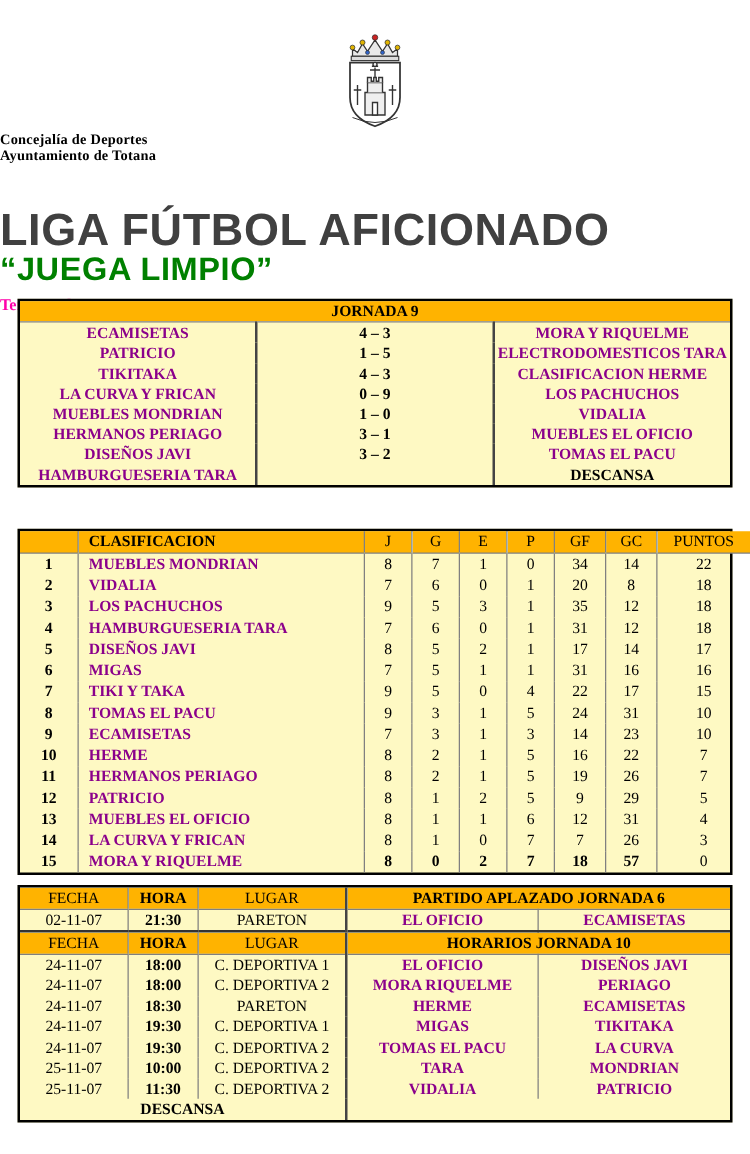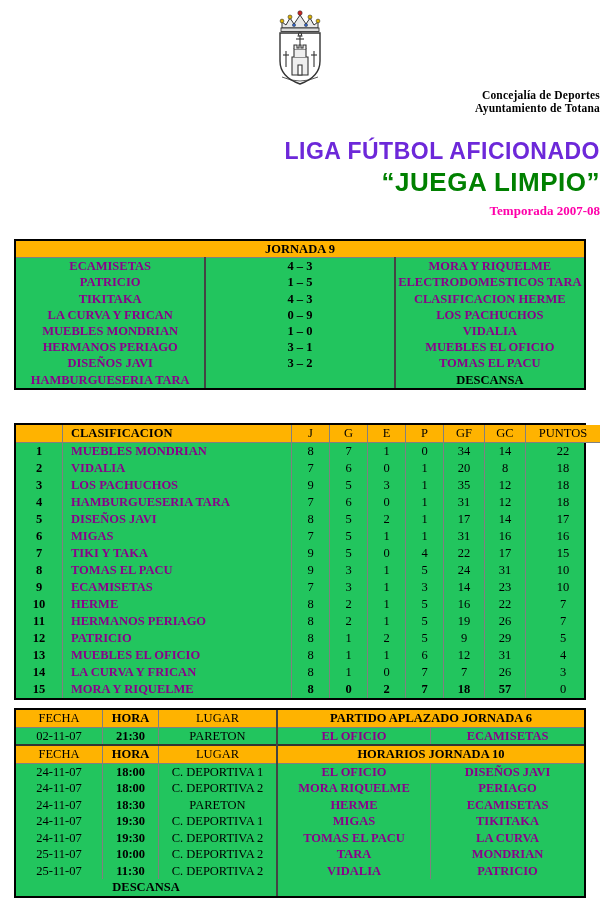--- a/index.html
+++ b/index.html
@@ -12,47 +12,47 @@
     width: 600px;
     height: 923px;
     position: relative;
     font-family: "Liberation Serif", serif;
     color: #000000;
     overflow: hidden;
   }
 
   
   .header {
-    text-align: right;
-    padding-top: 9px;
+    text-align: left;
+    padding-top: 26px;
   }
   .crest {
     width: 60px;
     height: 78px;
     margin: 0 auto 2px auto;
     position: relative;
   }
   .crest svg { display: block; }
 
   .org-line {
     font-family: "Liberation Serif", serif;
     font-weight: bold;
     font-size: 11.5px;
     line-height: 13px;
     letter-spacing: 0.2px;
   }
 
   .title-main {
     font-family: "Liberation Sans", sans-serif;
     font-weight: bold;
-    font-size: 23px;
+    font-size: 36px;
     line-height: 32px;
-    color: #6d28d9;
+    color: #404040;
     letter-spacing: 0.5px;
-    margin-top: 20px;
+    margin-top: 36px;
   }
   .title-sub {
     font-family: "Liberation Sans", sans-serif;
     font-weight: bold;
     font-size: 26px;
     line-height: 30px;
     color: #008000;
     letter-spacing: 0.5px;
   }
   .season {
@@ -62,21 +62,21 @@
     color: #FF00AA;
     margin-top: 6px;
   }
 
   
   .tbl-wrap {
     position: absolute;
     left: 14px;
     width: 572px;
     border: 2px solid #000;
-    background: #22c55e;
+    background: #fef9c3;
     box-sizing: border-box;
   }
   table.grid {
     border-collapse: collapse;
     width: 100%;
     table-layout: fixed;
   }
   table.grid td, table.grid th {
     padding: 0;
     font-size: 12.5px;

